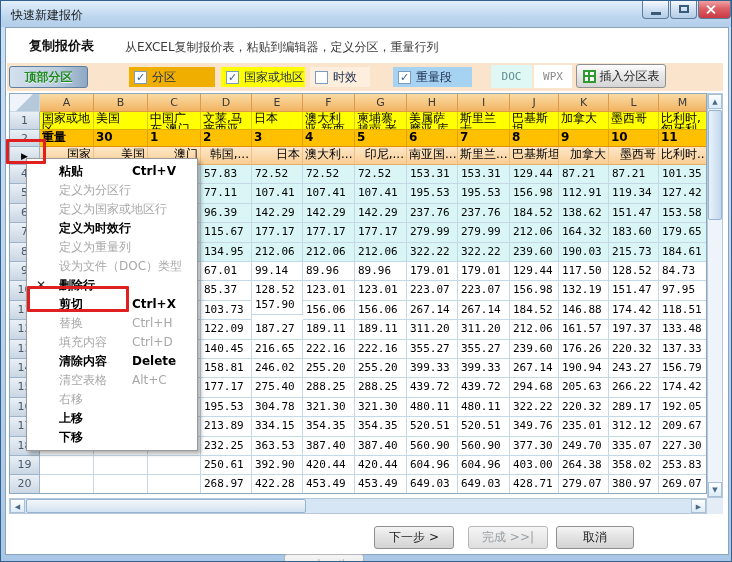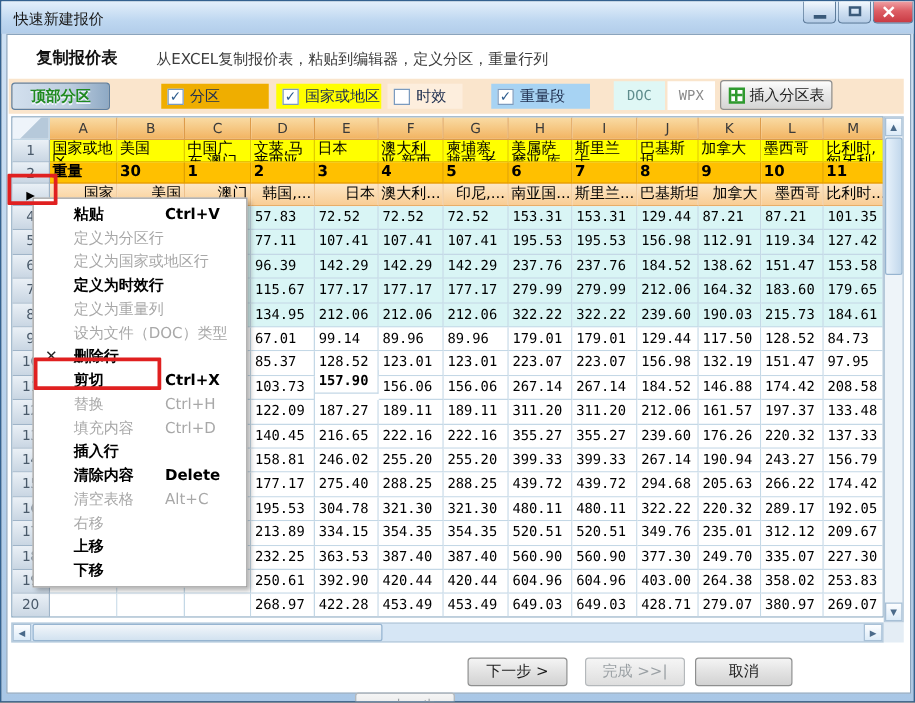--- a/index.html
+++ b/index.html
@@ -310,29 +310,29 @@
       <div class="cell white numcell" style="left: 448px; top: 187.4px; width: 52px; height: 19.4px;">223.07</div>
       <div class="cell white numcell" style="left: 500px; top: 187.4px; width: 49px; height: 19.4px;">156.98</div>
       <div class="cell white numcell" style="left: 549px; top: 187.4px; width: 50px; height: 19.4px;">132.19</div>
       <div class="cell white numcell" style="left: 599px; top: 187.4px; width: 50px; height: 19.4px;">151.47</div>
       <div class="cell white numcell" style="left: 649px; top: 187.4px; width: 48px; height: 19.4px;">97.95</div>
       <div class="cell row-hdr" style="left: 0px; top: 206.8px; width: 30px; height: 19.4px;">11</div>
       <div class="cell white numcell" style="left: 30px; top: 206.8px; width: 54px; height: 19.4px;"></div>
       <div class="cell white numcell" style="left: 84px; top: 206.8px; width: 54px; height: 19.4px;"></div>
       <div class="cell white numcell" style="left: 138px; top: 206.8px; width: 53px; height: 19.4px;"></div>
       <div class="cell white numcell" style="left: 191px; top: 206.8px; width: 51px; height: 19.4px;">103.73</div>
-      <div class="cell white numcell" style="left: 242px; top: 202px; width: 51px; height: 19.4px; font-weight: bold;">157.90</div>
+      <div class="cell white numcell" style="left: 242px; top: 202px; width: 51px; height: 19.4px;">157.90</div>
       <div class="cell white numcell" style="left: 293px; top: 206.8px; width: 52px; height: 19.4px;">156.06</div>
       <div class="cell white numcell" style="left: 345px; top: 206.8px; width: 52px; height: 19.4px;">156.06</div>
       <div class="cell white numcell" style="left: 397px; top: 206.8px; width: 51px; height: 19.4px;">267.14</div>
       <div class="cell white numcell" style="left: 448px; top: 206.8px; width: 52px; height: 19.4px;">267.14</div>
       <div class="cell white numcell" style="left: 500px; top: 206.8px; width: 49px; height: 19.4px;">184.52</div>
       <div class="cell white numcell" style="left: 549px; top: 206.8px; width: 50px; height: 19.4px;">146.88</div>
       <div class="cell white numcell" style="left: 599px; top: 206.8px; width: 50px; height: 19.4px;">174.42</div>
-      <div class="cell white numcell" style="left: 649px; top: 206.8px; width: 48px; height: 19.4px;">208.58</div>
+      <div class="cell white numcell" style="left: 649px; top: 206.8px; width: 48px; height: 19.4px;">118.51</div>
       <div class="cell row-hdr" style="left: 0px; top: 226.2px; width: 30px; height: 19.4px;">12</div>
       <div class="cell white numcell" style="left: 30px; top: 226.2px; width: 54px; height: 19.4px;"></div>
       <div class="cell white numcell" style="left: 84px; top: 226.2px; width: 54px; height: 19.4px;"></div>
       <div class="cell white numcell" style="left: 138px; top: 226.2px; width: 53px; height: 19.4px;"></div>
       <div class="cell white numcell" style="left: 191px; top: 226.2px; width: 51px; height: 19.4px;">122.09</div>
       <div class="cell white numcell" style="left: 242px; top: 226.2px; width: 51px; height: 19.4px;">187.27</div>
       <div class="cell white numcell" style="left: 293px; top: 226.2px; width: 52px; height: 19.4px;">189.11</div>
       <div class="cell white numcell" style="left: 345px; top: 226.2px; width: 52px; height: 19.4px;">189.11</div>
       <div class="cell white numcell" style="left: 397px; top: 226.2px; width: 51px; height: 19.4px;">311.20</div>
       <div class="cell white numcell" style="left: 448px; top: 226.2px; width: 52px; height: 19.4px;">311.20</div>
@@ -470,21 +470,20 @@
       <div class="menu-item mi-on"><span>粘贴</span><span class="shortcut">Ctrl+V</span></div>
       <div class="menu-item mi-off"><span>定义为分区行</span></div>
       <div class="menu-item mi-off"><span>定义为国家或地区行</span></div>
       <div class="menu-item mi-on"><span>定义为时效行</span></div>
       <div class="menu-item mi-off"><span>定义为重量列</span></div>
       <div class="menu-item mi-off"><span>设为文件（DOC）类型</span></div>
       <div class="menu-item mi-on"><span class="menu-icon">✕</span><span>删除行</span></div>
       <div class="menu-item mi-on"><span>剪切</span><span class="shortcut">Ctrl+X</span></div>
       <div class="menu-item mi-off"><span>替换</span><span class="shortcut">Ctrl+H</span></div>
       <div class="menu-item mi-off"><span>填充内容</span><span class="shortcut">Ctrl+D</span></div>
-      <div class="menu-item mi-on"><span>插入行</span></div>
       <div class="menu-item mi-on"><span>清除内容</span><span class="shortcut">Delete</span></div>
       <div class="menu-item mi-off"><span>清空表格</span><span class="shortcut">Alt+C</span></div>
       <div class="menu-item mi-off"><span>右移</span></div>
       <div class="menu-item mi-on"><span>上移</span></div>
       <div class="menu-item mi-on"><span>下移</span></div>
     </div>
 
   <div class="anno anno-row"></div>
   <div class="anno anno-menu"></div>
 

